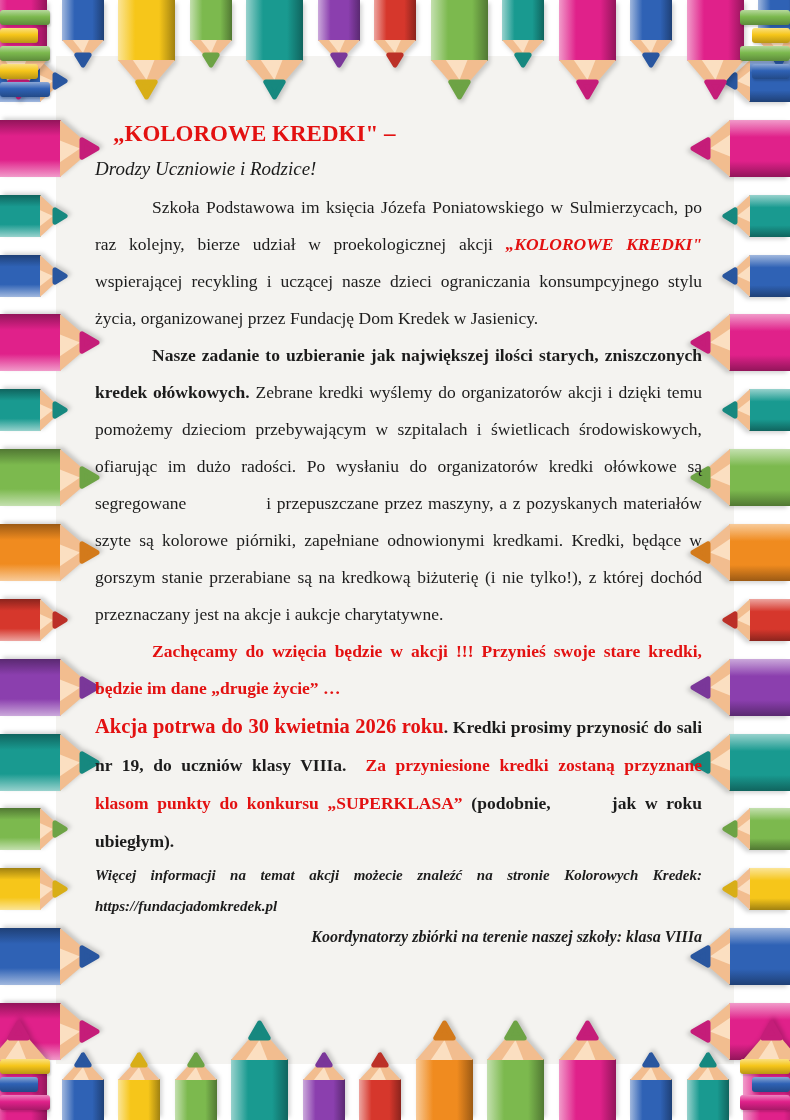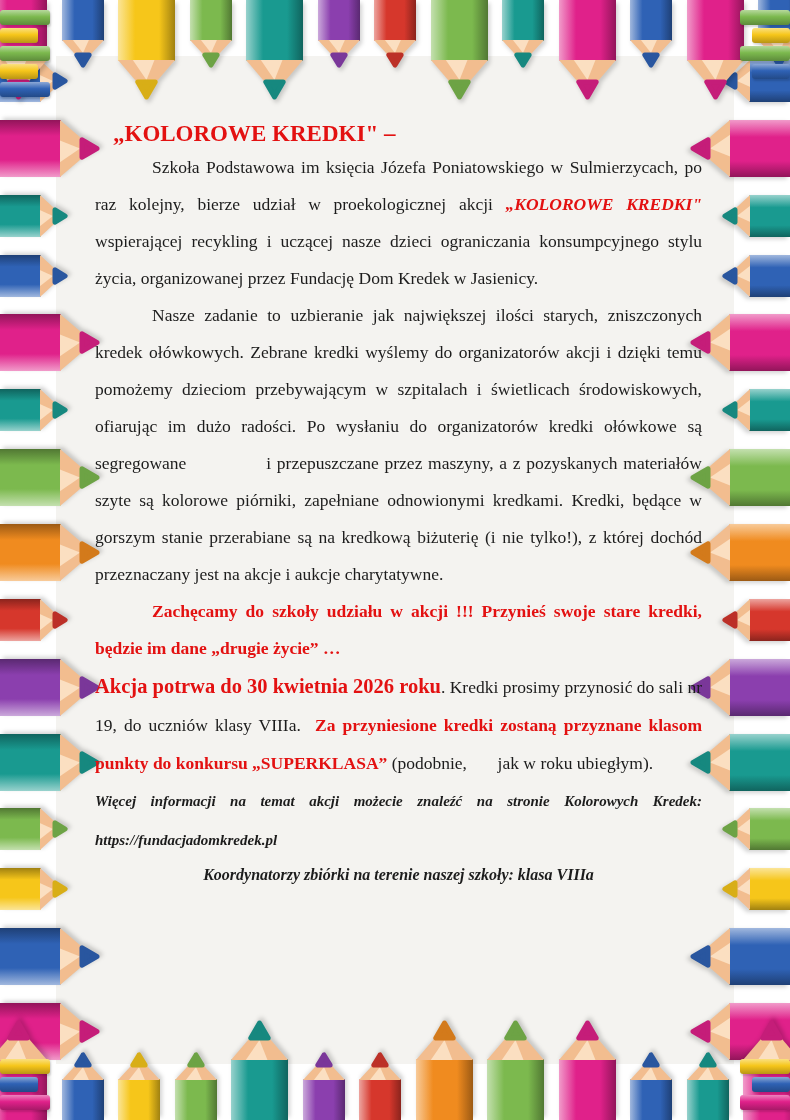--- a/index.html
+++ b/index.html
@@ -21,24 +21,24 @@
     position:absolute;left:95px;right:88px;top:118px;z-index:3;
     color:#1c1c1c;
   }
   .content p{margin:0;}
   .b-title{font-size:23px;font-weight:bold;color:#e31111;padding-left:18px;line-height:31px;}
   .b-subtitle{font-size:23px;font-weight:bold;color:#e31111;padding-left:200px;line-height:31px;}
   .b-salutation{font-style:italic;font-size:19px;line-height:40px;}
   .b-body,.b-body-indent{font-size:17.5px;line-height:37px;text-align:justify;}
   .b-body-indent{text-indent:57px;}
   .b-deadline{font-size:17.5px;line-height:38px;text-align:justify;}
-  .b-small-italic{font-size:15px;font-weight:bold;font-style:italic;line-height:39px;text-align:justify;margin-top:6px;}
+  .b-small-italic{font-size:15px;font-weight:bold;font-style:italic;line-height:31px;text-align:justify;margin-top:6px;}
   .b-thanks{font-size:17px;font-weight:bold;line-height:33px;}
-  .b-footer{font-size:16px;font-weight:bold;font-style:italic;text-align:center;line-height:30px;margin-top:16px;}
-  .r-bold{font-weight:normal;}
+  .b-footer{font-size:16px;font-weight:bold;font-style:italic;text-align:right;line-height:30px;margin-top:16px;}
+  .r-bold{font-weight:bold;}
   .r-red-bold{color:#e31111;font-weight:bold;}
   .r-red-bold-italic{color:#e31111;font-weight:bold;font-style:italic;}
   .r-red-large{color:#e31111;font-weight:bold;font-size:20.5px;margin-top:16px;}
 </style>
 </head>
 <body>
 
 <div class="panel"></div>
 <div class="pencil-frame" id="pencil-frame">
     <div class="pencil" style="left: 0px; top: 60px;">
@@ -948,19 +948,20 @@
     <div class="corner-bar" style="width: 38px; background: linear-gradient(rgb(141, 169, 214), rgb(47, 98, 181) 45%, rgb(35, 74, 136)); left: 752px; top: 64px;"></div>
     <div class="corner-bar" style="width: 50px; background: linear-gradient(rgb(238, 133, 191), rgb(224, 33, 138) 45%, rgb(168, 25, 104)); left: 0px; top: 1095px;"></div>
     <div class="corner-bar" style="width: 38px; background: linear-gradient(rgb(141, 169, 214), rgb(47, 98, 181) 45%, rgb(35, 74, 136)); left: 0px; top: 1077px;"></div>
     <div class="corner-bar" style="width: 50px; background: linear-gradient(rgb(250, 224, 129), rgb(246, 198, 26) 45%, rgb(185, 149, 20)); left: 0px; top: 1059px;"></div>
     <div class="corner-bar" style="width: 50px; background: linear-gradient(rgb(238, 133, 191), rgb(224, 33, 138) 45%, rgb(168, 25, 104)); left: 740px; top: 1095px;"></div>
     <div class="corner-bar" style="width: 38px; background: linear-gradient(rgb(141, 169, 214), rgb(47, 98, 181) 45%, rgb(35, 74, 136)); left: 752px; top: 1077px;"></div>
     <div class="corner-bar" style="width: 50px; background: linear-gradient(rgb(250, 224, 129), rgb(246, 198, 26) 45%, rgb(185, 149, 20)); left: 740px; top: 1059px;"></div>
   </div>
 <div class="content" id="doc">
     <p class="b-title"><span>„KOLOROWE KREDKI" –</span></p>
+    <p class="b-salutation"><span>Drodzy Uczniowie i Rodzice!</span></p>
     <p class="b-body-indent"><span>Szkoła Podstawowa im księcia Józefa Poniatowskiego w Sulmierzycach, po raz kolejny, bierze udział w proekologicznej akcji </span><span class="r-red-bold-italic">„KOLOROWE KREDKI"</span><span> wspierającej recykling i uczącej nasze dzieci ograniczania konsumpcyjnego stylu życia, organizowanej przez Fundację Dom Kredek w Jasienicy.</span></p>
     <p class="b-body-indent"><span class="r-bold">Nasze zadanie to uzbieranie jak największej ilości starych, zniszczonych kredek ołówkowych.</span><span> Zebrane kredki wyślemy do organizatorów akcji i dzięki temu pomożemy dzieciom przebywającym w szpitalach i świetlicach środowiskowych, ofiarując im dużo radości. Po wysłaniu do organizatorów kredki ołówkowe są segregowane &nbsp;&nbsp;&nbsp;&nbsp;&nbsp;&nbsp;&nbsp;&nbsp;&nbsp;&nbsp;&nbsp;&nbsp; i przepuszczane przez maszyny, a z pozyskanych materiałów szyte są kolorowe piórniki, zapełniane odnowionymi kredkami. Kredki, będące w gorszym stanie przerabiane są na kredkową biżuterię (i nie tylko!), z której dochód przeznaczany jest na akcje i aukcje charytatywne.</span></p>
-    <p class="b-body-indent"><span class="r-red-bold">Zachęcamy do szkoły udziału w akcji !!! Przynieś swoje stare kredki, będzie im dane „drugie życie” …</span></p>
+    <p class="b-body-indent"><span class="r-red-bold">Zachęcamy do wzięcia będzie w akcji !!! Przynieś swoje stare kredki, będzie im dane „drugie życie” …</span></p>
     <p class="b-deadline"><span class="r-red-large">Akcja potrwa do 30 kwietnia 2026 roku</span><span class="r-bold">. Kredki prosimy przynosić do sali nr 19, do uczniów klasy VIIIa. &nbsp;</span><span class="r-red-bold">Za przyniesione kredki zostaną przyznane klasom punkty do konkursu „SUPERKLASA”</span><span class="r-bold"> (podobnie, &nbsp;&nbsp;&nbsp;&nbsp;&nbsp; jak w roku ubiegłym).</span></p>
     <p class="b-small-italic"><span>Więcej informacji na temat akcji możecie znaleźć na stronie Kolorowych Kredek: </span><span>https://fundacjadomkredek.pl</span></p>
     <p class="b-footer"><span>Koordynatorzy zbiórki na terenie naszej szkoły: klasa VIIIa</span></p>
   </div>
 
 </body></html>

